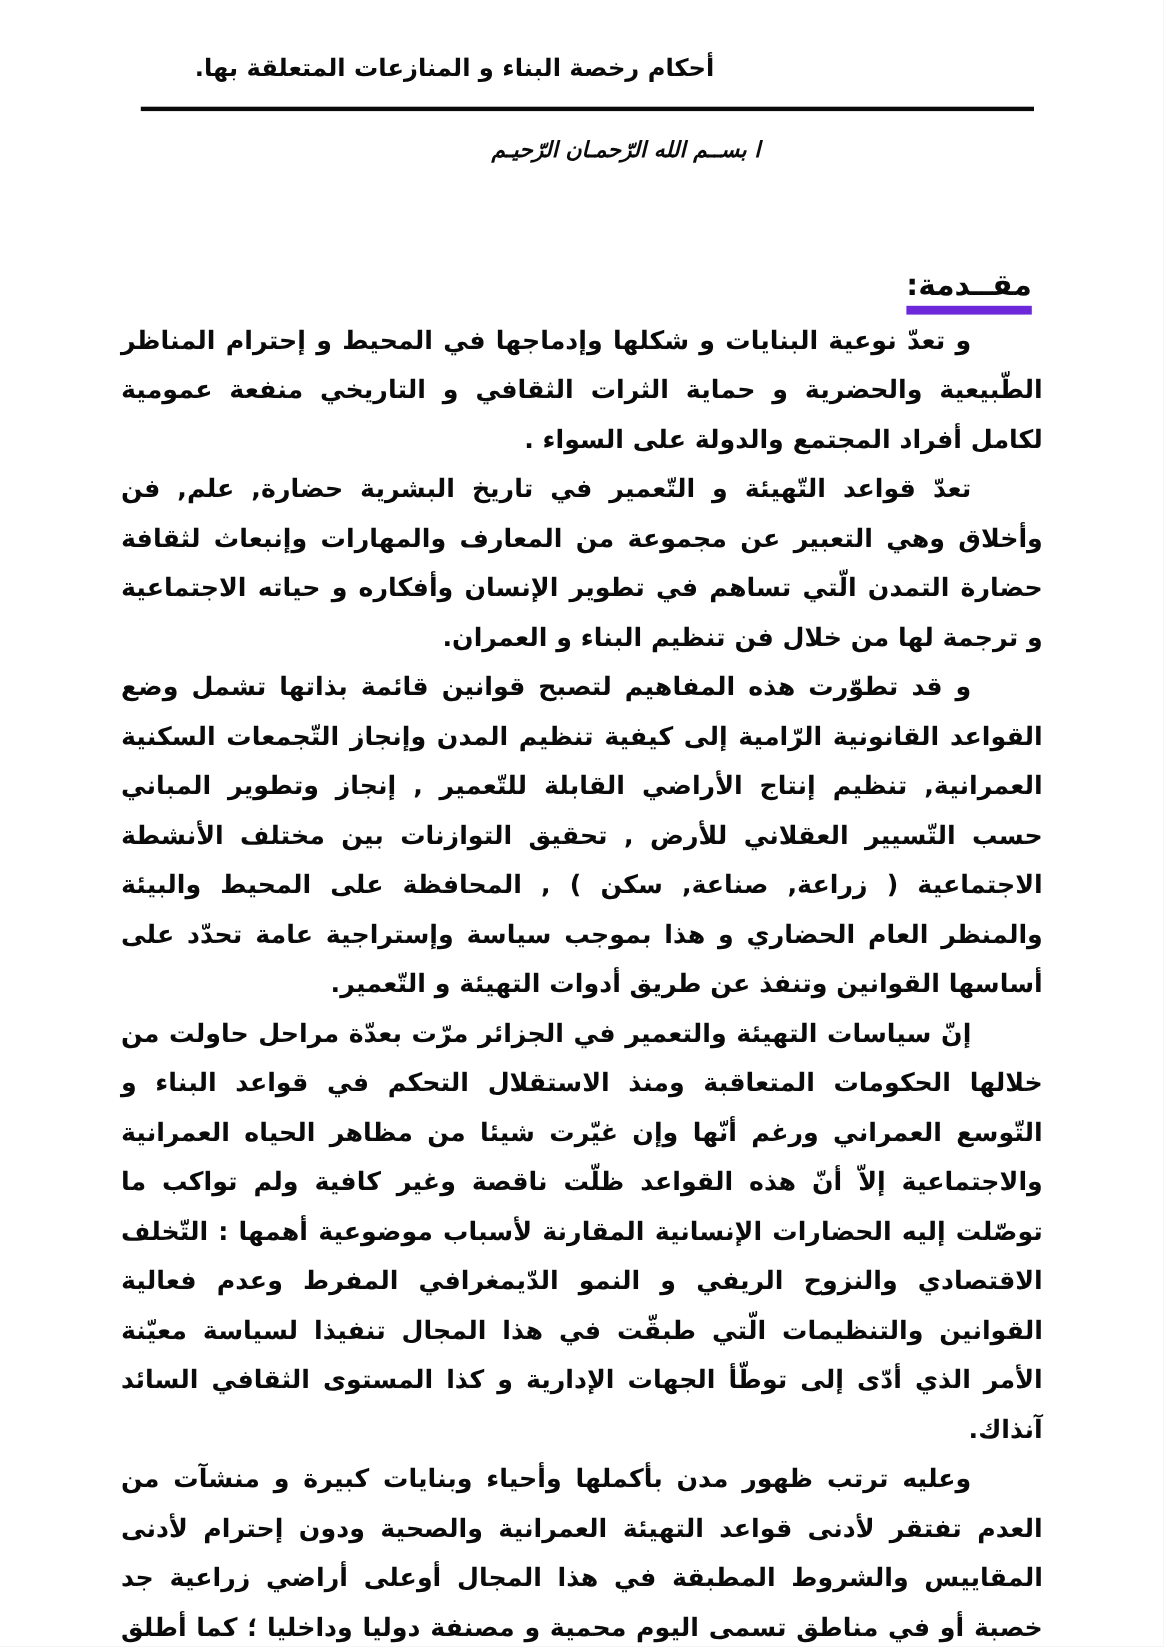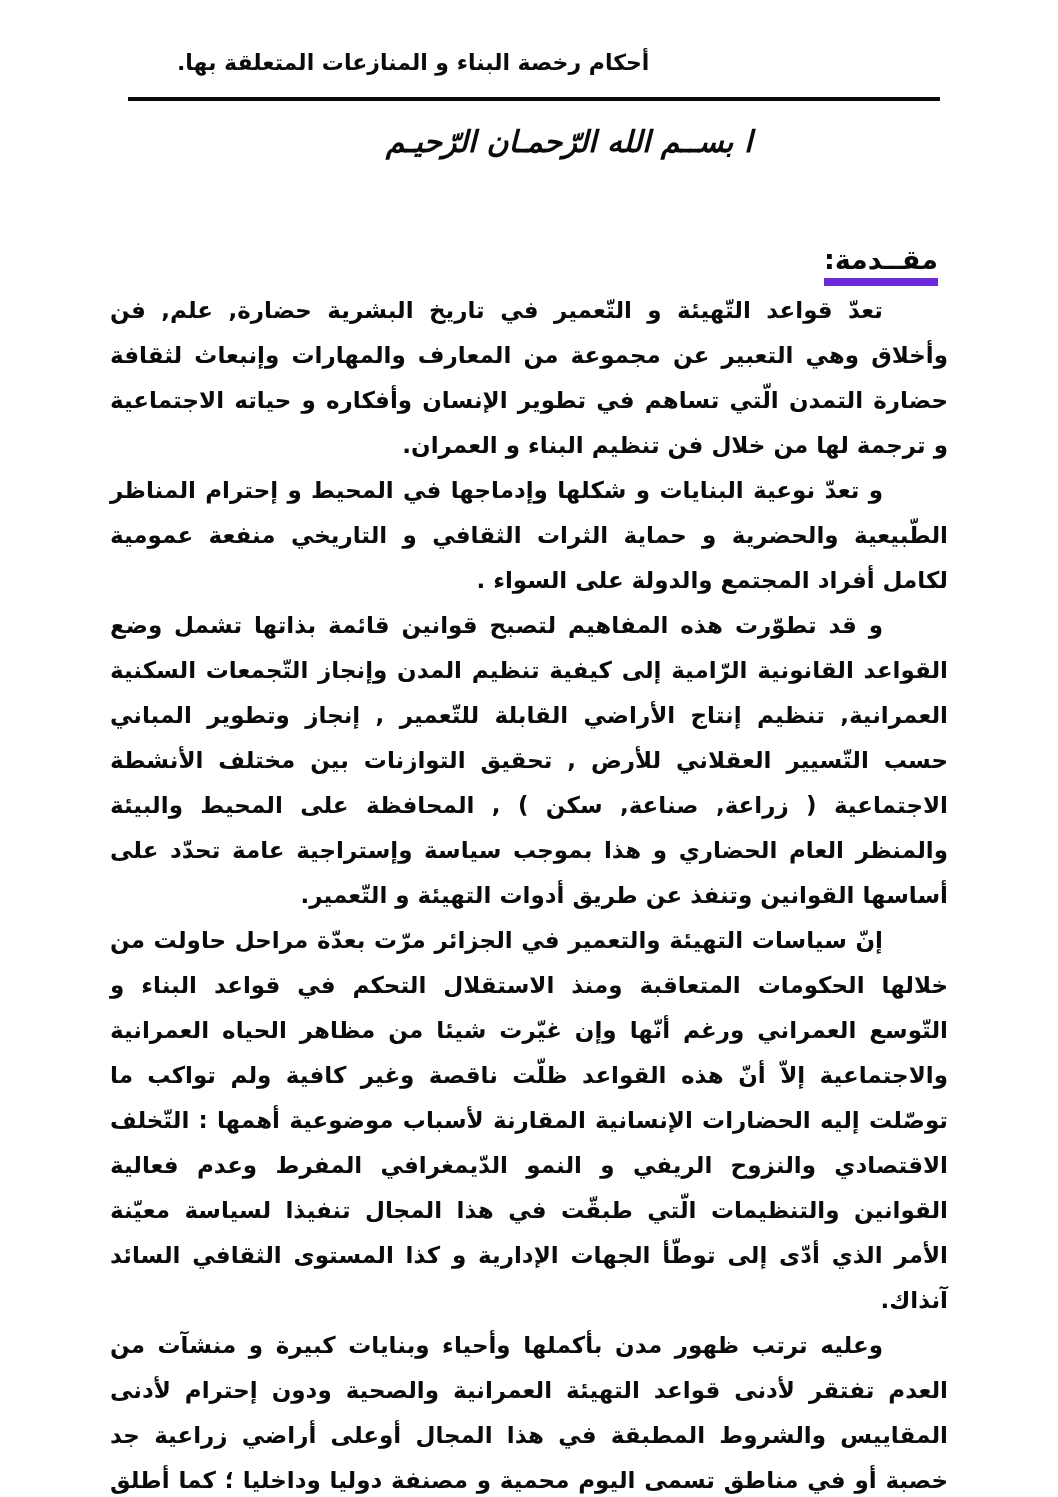--- a/index.html
+++ b/index.html
@@ -37,21 +37,21 @@
   }
   .basmala {
     position: absolute;
     top: 124px;
     left: 0;
     width: 100%;
     box-sizing: border-box;
     padding-left: 80px;
     text-align: center;
     direction: rtl;
-    font-size: 30px;
+    font-size: 20px;
     font-weight: bold;
     font-style: italic;
   }
   .section-heading {
     position: absolute;
     top: 244px;
     right: 120px;
     margin: 0;
     direction: rtl;
     font-size: 27px;
@@ -88,20 +88,20 @@
 
   <div class="header-rule"></div>
 
   <div class="basmala">ا بســم الله الرّحمـان الرّحيـم</div>
 
   <h2 class="section-heading">
     <span class="underlined">مقــدمة:</span>
   </h2>
 
   <div class="doc-body">
+      <p class="para"><span class="run">و تعدّ نوعية البنايات و شكلها وإدماجها في المحيط و إحترام المناظر الطّبيعية والحضرية و حماية الثرات الثقافي و التاريخي منفعة عمومية لكامل أفراد المجتمع والدولة على السواء .</span></p>
       <p class="para"><span class="run">تعدّ قواعد التّهيئة و التّعمير في تاريخ البشرية حضارة, علم, فن وأخلاق وهي التعبير عن مجموعة من المعارف والمهارات وإنبعاث لثقافة حضارة التمدن الّتي تساهم في تطوير الإنسان وأفكاره و حياته الاجتماعية و ترجمة لها من خلال فن تنظيم البناء و العمران.</span></p>
-      <p class="para"><span class="run">و تعدّ نوعية البنايات و شكلها وإدماجها في المحيط و إحترام المناظر الطّبيعية والحضرية و حماية الثرات الثقافي و التاريخي منفعة عمومية لكامل أفراد المجتمع والدولة على السواء .</span></p>
       <p class="para"><span class="run">و قد تطوّرت هذه المفاهيم لتصبح قوانين قائمة بذاتها تشمل وضع القواعد القانونية الرّامية إلى كيفية تنظيم المدن وإنجاز التّجمعات السكنية العمرانية, تنظيم إنتاج الأراضي القابلة للتّعمير , إنجاز وتطوير المباني حسب التّسيير العقلاني للأرض  , تحقيق التوازنات بين مختلف الأنشطة الاجتماعية ( زراعة, صناعة, سكن )  , المحافظة على المحيط والبيئة والمنظر العام الحضاري و هذا بموجب سياسة وإستراجية عامة تحدّد على أساسها القوانين وتنفذ عن طريق أدوات التهيئة و التّعمير.</span></p>
       <p class="para"><span class="run">إنّ سياسات التهيئة والتعمير في الجزائر مرّت بعدّة مراحل حاولت من خلالها الحكومات المتعاقبة ومنذ الاستقلال التحكم في قواعد البناء و التّوسع العمراني ورغم أنّها وإن غيّرت شيئا من مظاهر الحياه العمرانية والاجتماعية إلاّ أنّ هذه القواعد ظلّت ناقصة وغير كافية ولم تواكب ما توصّلت إليه الحضارات الإنسانية المقارنة لأسباب موضوعية أهمها : التّخلف الاقتصادي والنزوح الريفي و النمو الدّيمغرافي المفرط وعدم فعالية القوانين والتنظيمات الّتي طبقّت في هذا المجال تنفيذا لسياسة معيّنة الأمر الذي أدّى إلى توطّأ الجهات الإدارية و كذا المستوى الثقافي  السائد آنذاك.</span></p>
       <p class="para"><span class="run">وعليه ترتب ظهور مدن بأكملها وأحياء  وبنايات كبيرة و منشآت من العدم  تفتقر لأدنى قواعد التهيئة العمرانية والصحية ودون إحترام لأدنى المقاييس والشروط المطبقة في هذا المجال  أوعلى أراضي زراعية جد خصبة  أو في مناطق تسمى اليوم محمية و مصنفة دوليا  وداخليا ؛ كما أطلق على نوع منها إسم البناءات  الفوضوية  والتي فرضت وجودها كحتمية  مما يتطلب الأمر ظهور قانون  لتصحيح هذه الأوضاع والاعتراف بها بموجب </span></p>
     </div>
 
 </div>
 
 </body></html>

